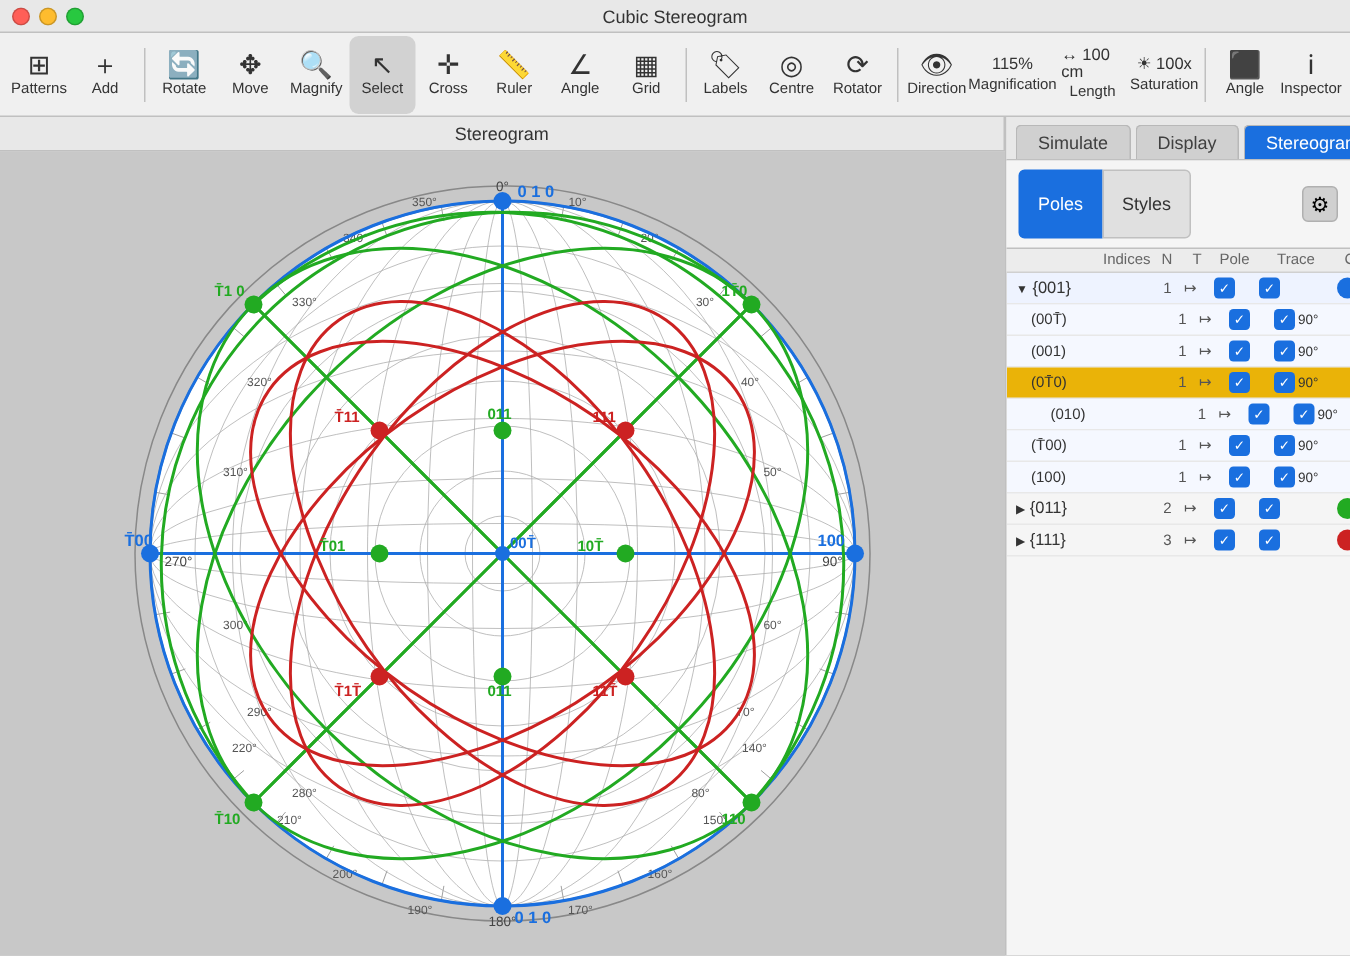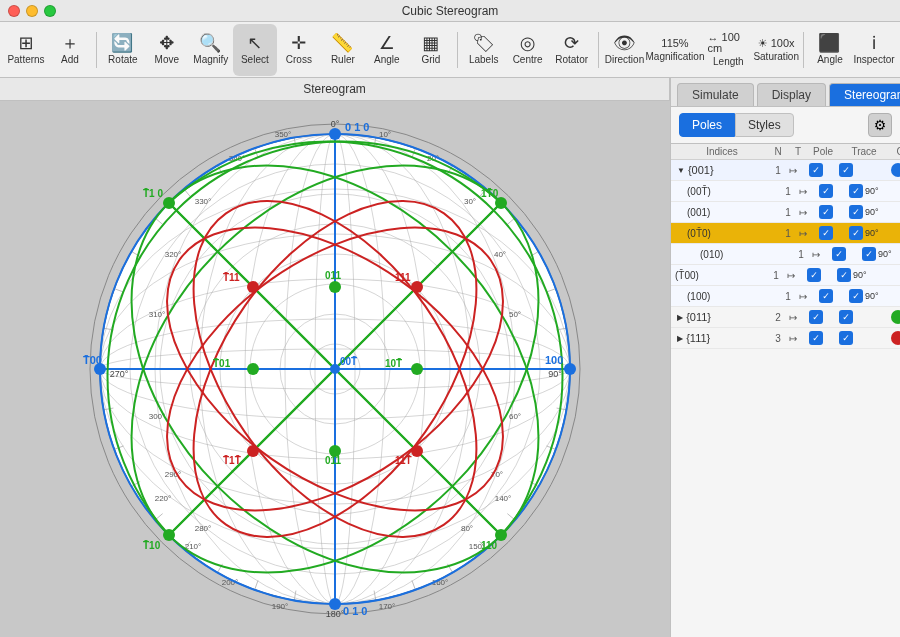--- a/index.html
+++ b/index.html
@@ -93,21 +93,21 @@
       display: flex;
       padding: 6px 8px;
       gap: 4px;
       border-bottom: 1px solid #c0c0c0;
       background: #f5f5f5;
       align-items: center;
       justify-content: space-between;
     }
     .sub-tab-group { display: flex; gap: 0; }
     .sub-tab {
-      padding: 4px 12px;
+      padding: 15px 12px;
       font-size: 12px;
       cursor: pointer;
       border: 1px solid #c0c0c0;
       background: #e0e0e0;
       color: #333;
     }
     .sub-tab:first-child { border-radius: 4px 0 0 4px; }
     .sub-tab:last-child { border-radius: 0 4px 4px 0; }
     .sub-tab.active { background: #1a6fdf; color: white; border-color: #1a6fdf; }
     .gear-btn {
@@ -126,21 +126,21 @@
       display: grid;
       grid-template-columns: 90px 18px 18px 28px 50px 18px 18px;
       padding: 2px 6px;
       font-size: 10px;
       color: #666;
       border-bottom: 1px solid #d0d0d0;
       background: #ececec;
       gap: 2px;
     }
     .table-header span { text-align: center; }
-    .table-header span:first-child { text-align: center; }
+    .table-header span:first-child { text-align: right; }
     .table-row {
       display: grid;
       grid-template-columns: 90px 18px 18px 28px 50px 18px 18px;
       padding: 3px 6px;
       font-size: 11px;
       border-bottom: 1px solid #e8e8e8;
       align-items: center;
       gap: 2px;
     }
     .row-label { font-size: 11px; color: #333; display: flex; align-items: center; gap: 3px; }
@@ -552,21 +552,21 @@
         <span class="num-badge">1</span>
         <span style="font-size:10px; color:#555;">↦</span>
         <div class="check-blue">✓</div>
         <div style="display:flex;align-items:center;gap:2px;">
           <div class="check-blue">✓</div>
           <span style="font-size:9px;color:#333;">90°</span>
         </div>
 
       </div>
 
-      <div class="table-row" style="padding-left:4px; background:#f5f8ff;">
+      <div class="table-row" style="padding-left:16px; background:#f5f8ff;">
         <div class="row-label" style="font-size:10px;">(T̄00)</div>
         <span class="num-badge">1</span>
         <span style="font-size:10px; color:#555;">↦</span>
         <div class="check-blue">✓</div>
         <div style="display:flex;align-items:center;gap:2px;">
           <div class="check-blue">✓</div>
           <span style="font-size:9px;color:#333;">90°</span>
         </div>
 
       </div>

